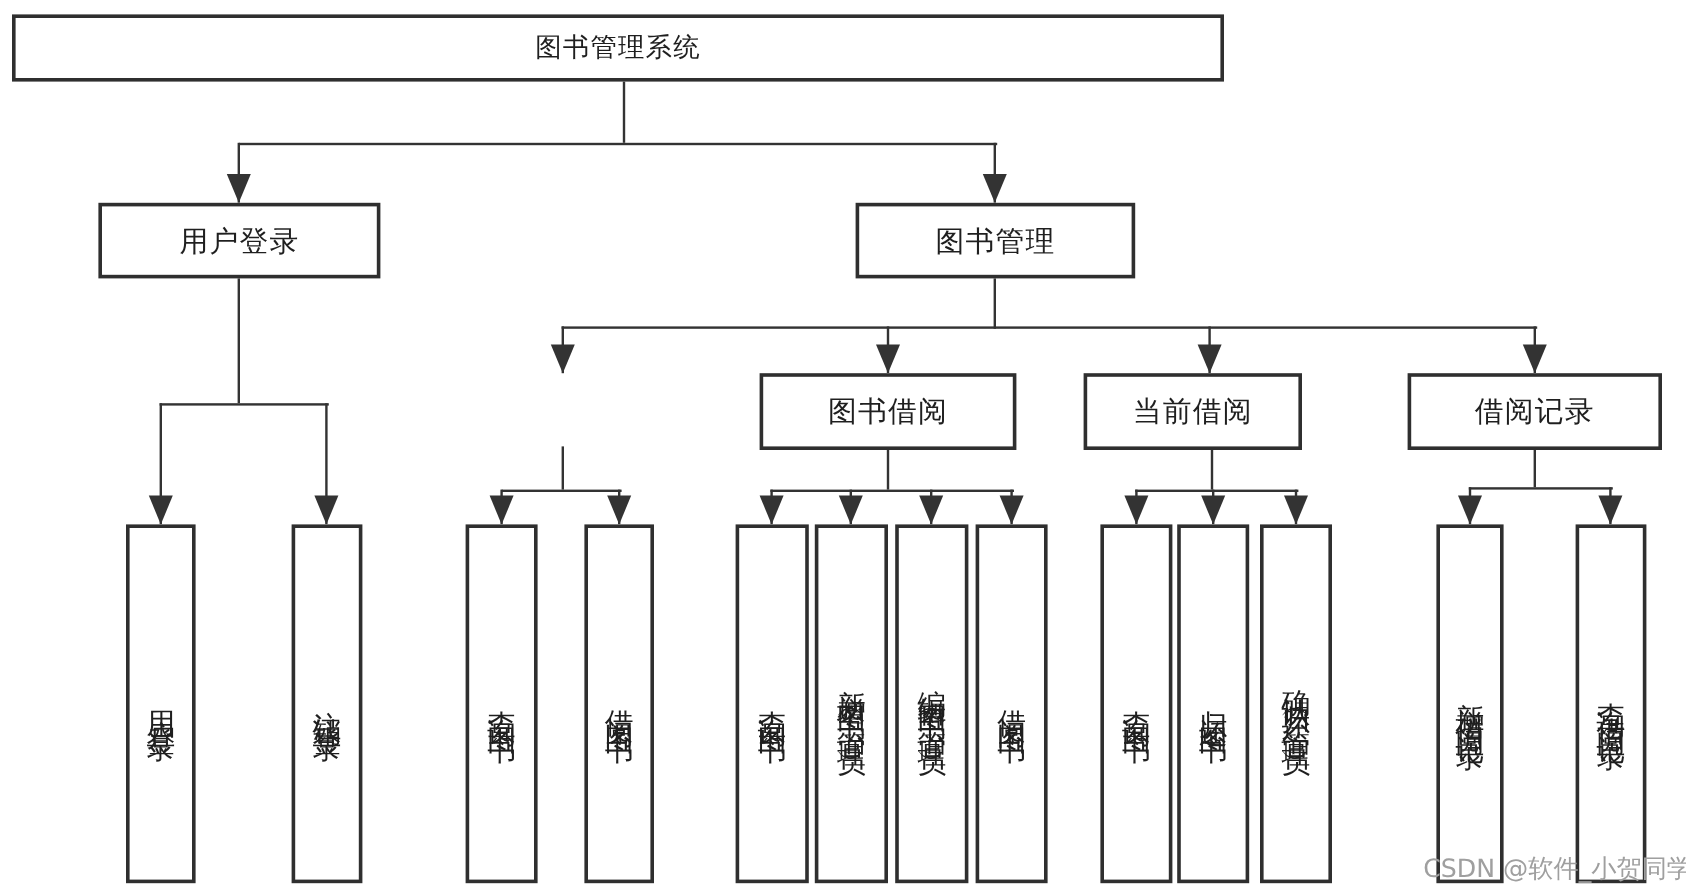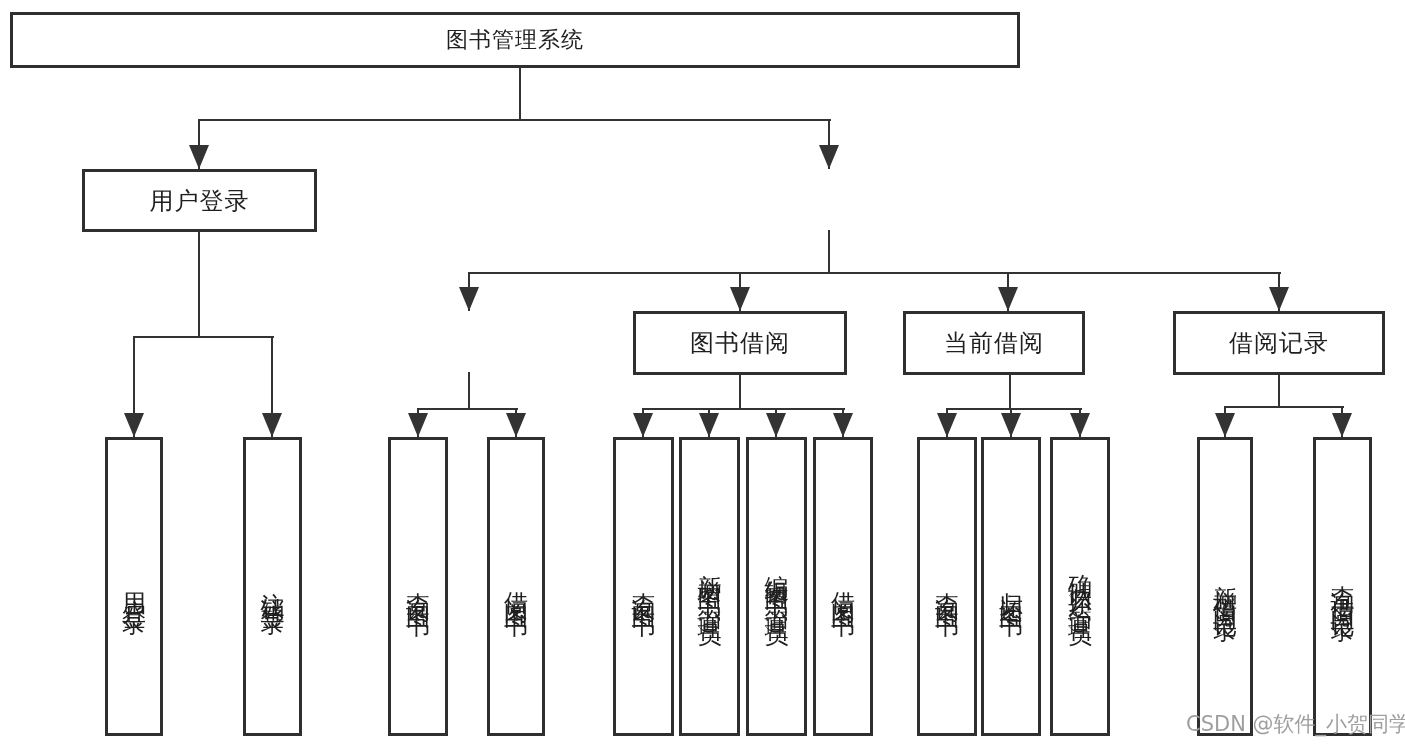--- a/index.html
+++ b/index.html
@@ -74,20 +74,21 @@
 <div id="canvas">
 
   <div class="hbox root" style="left:10px; top:12px; width:1010px; height:56px;">图书管理系统</div>
 
   <div class="vline" style="left:519px; top:66px; height:53px;"></div>
   <div class="hline" style="left:199px; top:119px; width:632px;"></div>
   <div class="arrow" style="left:198px; top:119px; height:50px;"></div>
   <div class="arrow" style="left:828px; top:119px; height:50px;"></div>
 
   <div class="hbox" style="left:82px; top:169px; width:235px; height:63px;">用户登录</div>
+  <div class="hbox" style="left:713px; top:169px; width:233px; height:63px;">图书管理</div>
 
   <div class="vline" style="left:198px; top:229px; height:107px;"></div>
   <div class="hline" style="left:133px; top:336px; width:141px;"></div>
   <div class="arrow" style="left:133px; top:336px; height:101px;"></div>
   <div class="arrow" style="left:271px; top:336px; height:101px;"></div>
 
   <div class="vline" style="left:828px; top:230px; height:44px;"></div>
   <div class="hline" style="left:468px; top:272px; width:813px;"></div>
   <div class="arrow" style="left:468px; top:272px; height:39px;"></div>
   <div class="arrow" style="left:739px; top:272px; height:39px;"></div>

